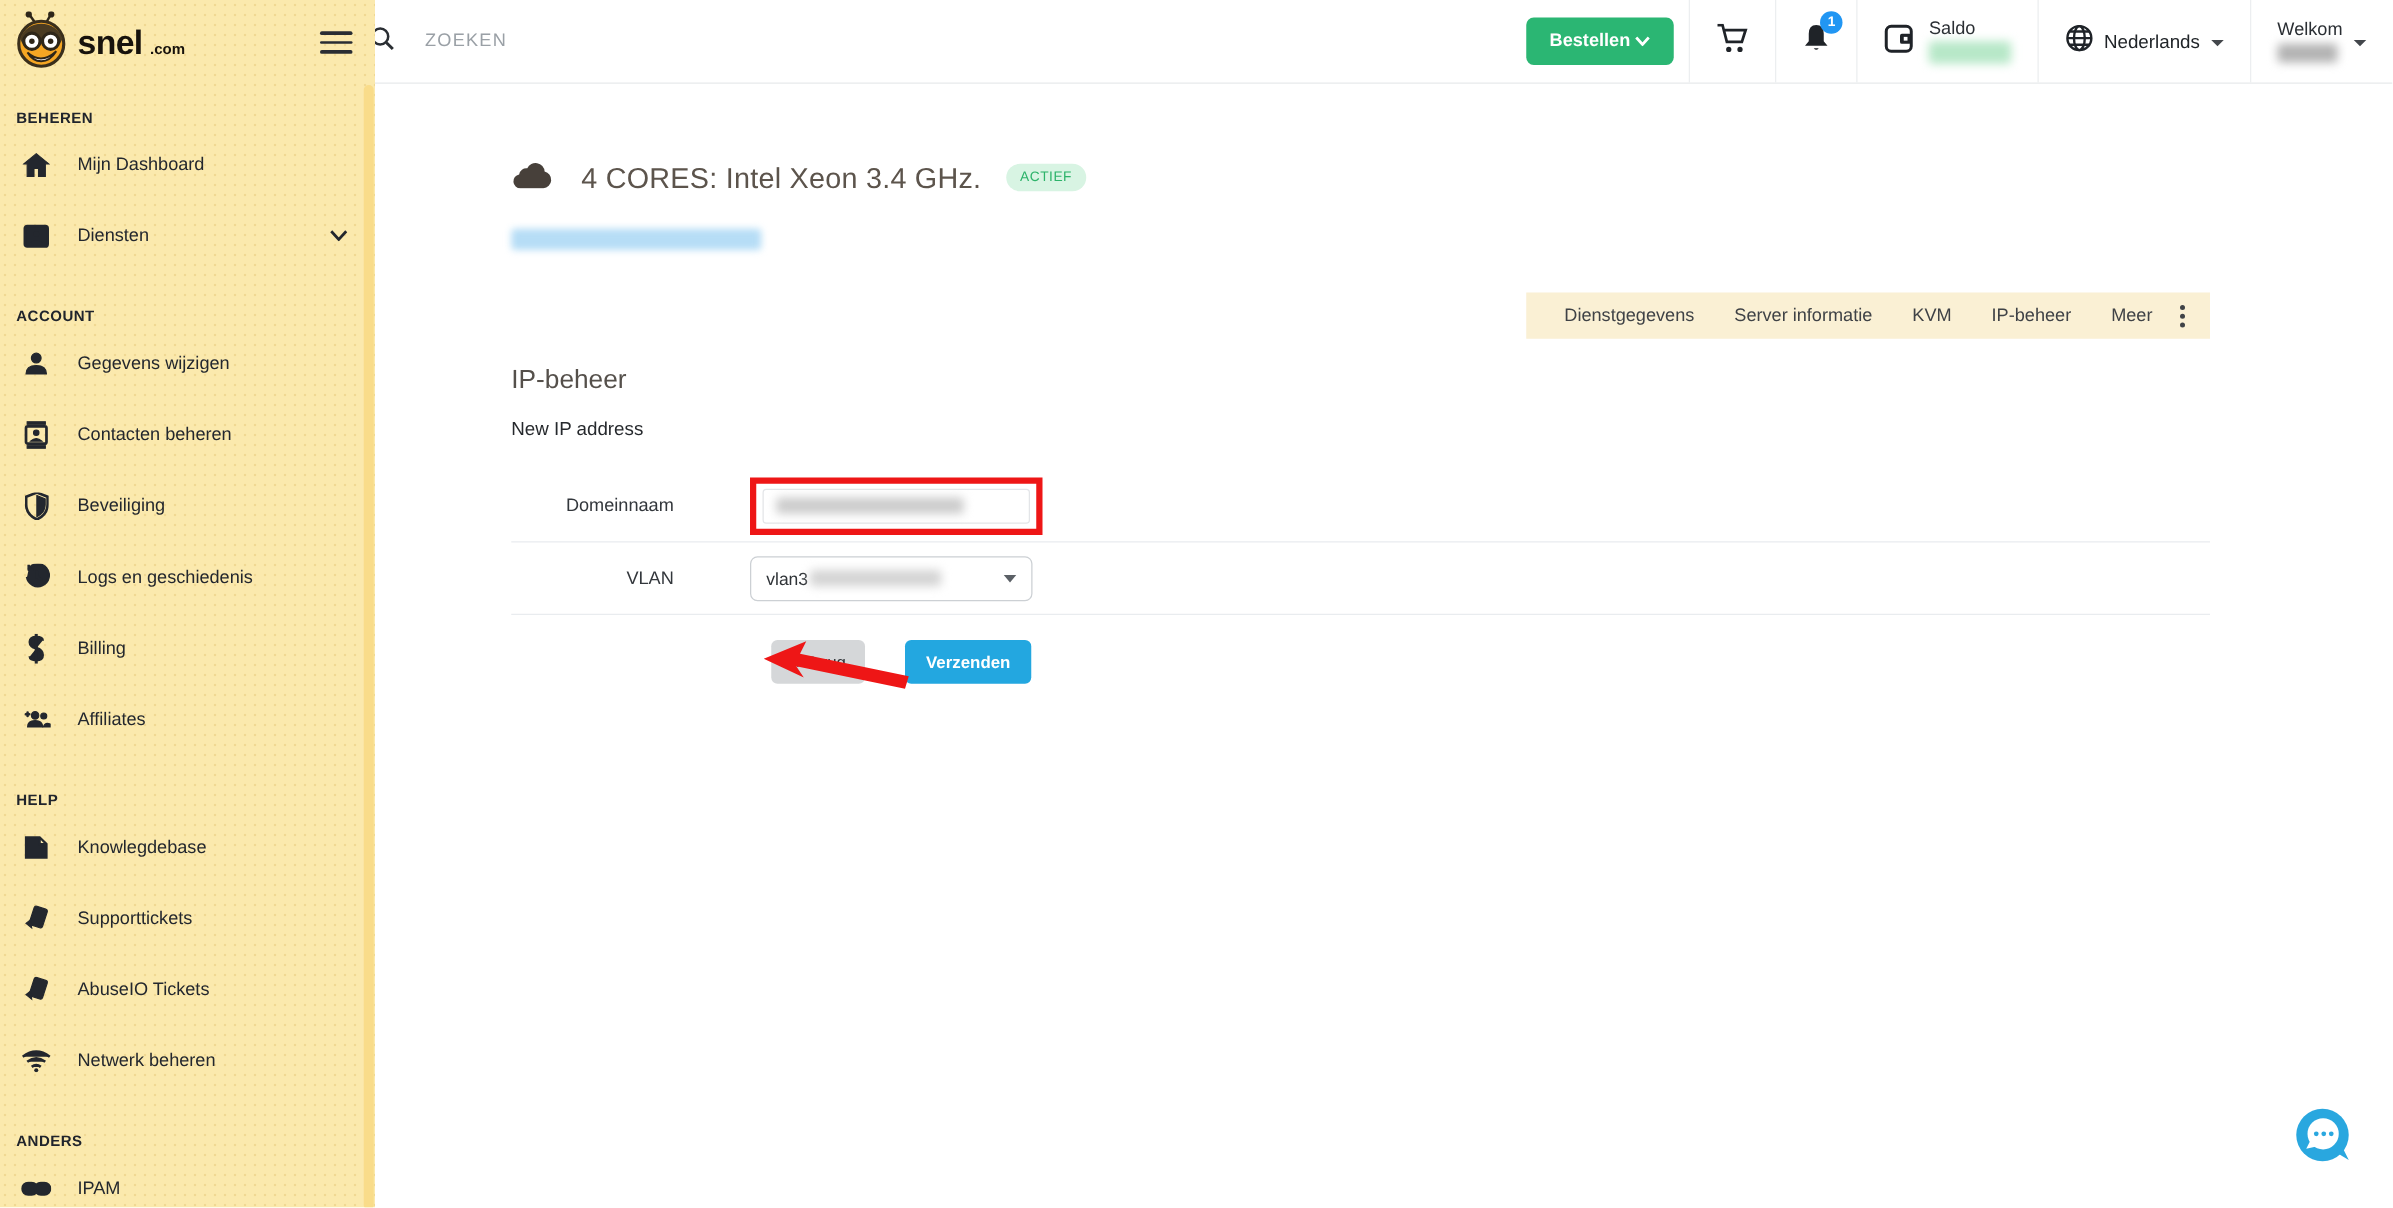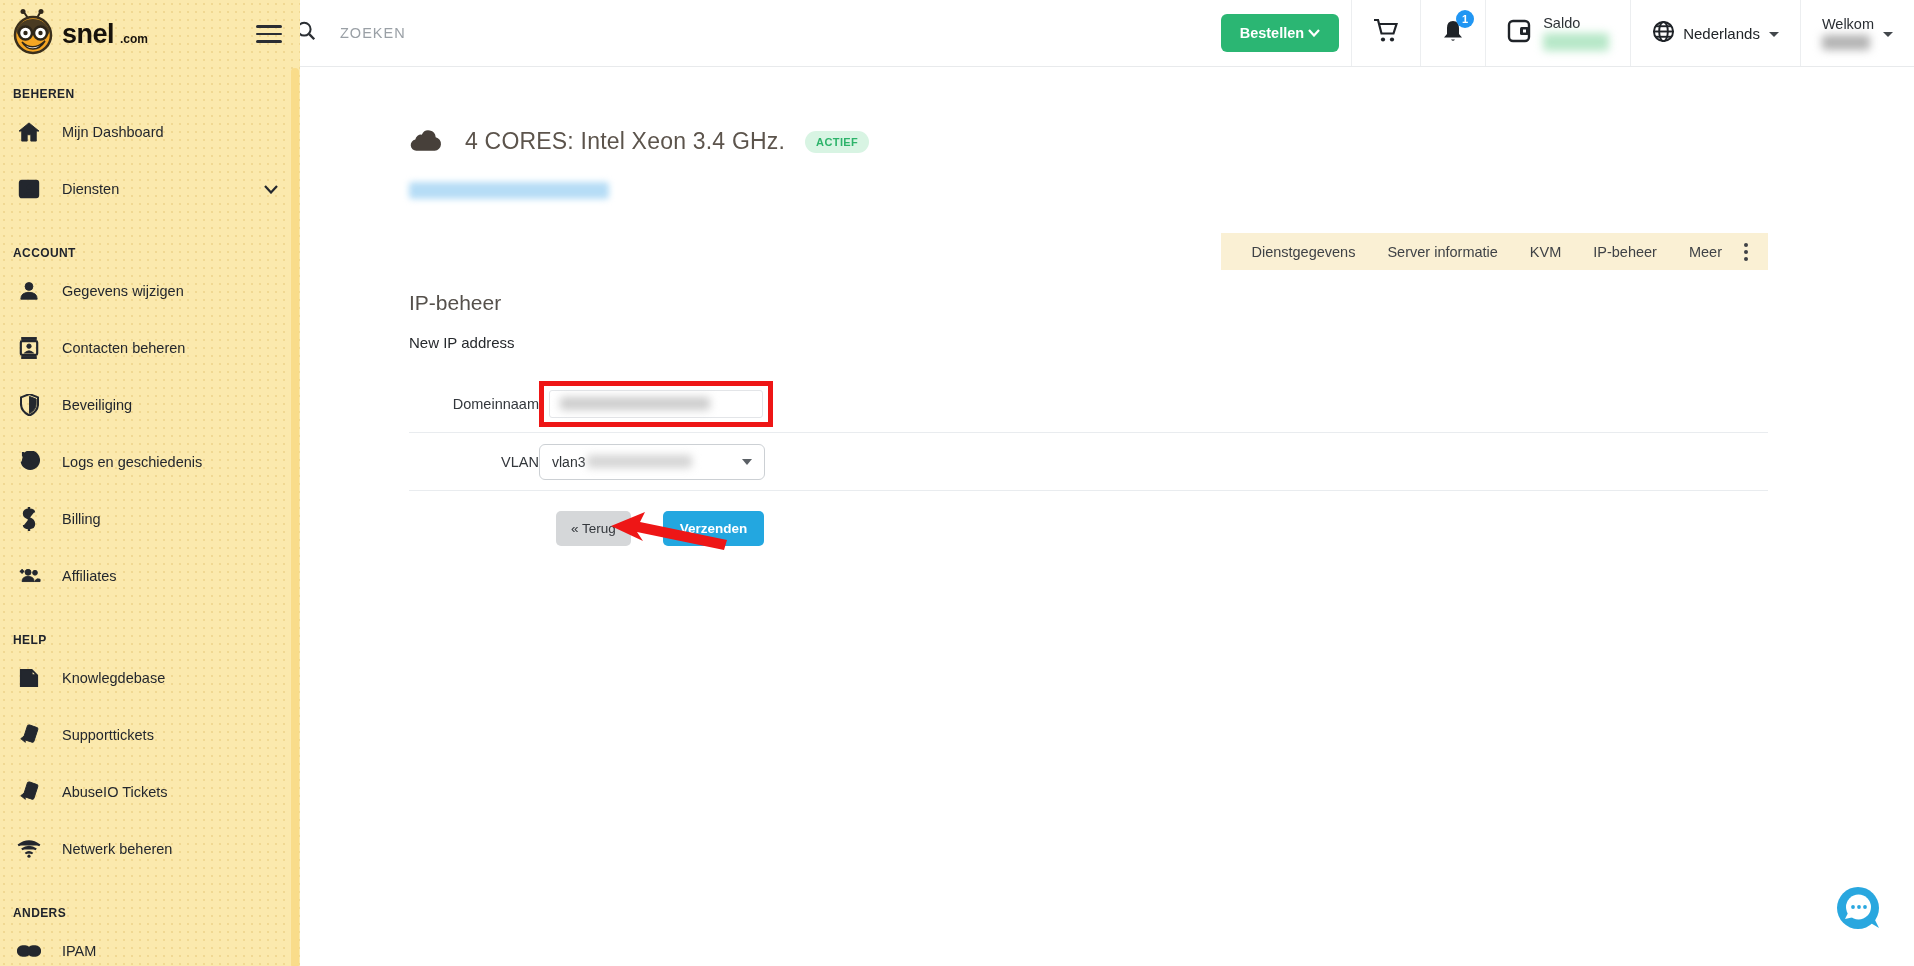--- a/index.html
+++ b/index.html
@@ -57,34 +57,34 @@
   .welkom-col { display:flex; flex-direction:column; align-items:flex-start; }
   .welkom-label { font-size:14.5px; color:#2a2e33; }
   .welkom-blur { width:48px; height:15px; background:#b3b3b3; margin-top:3px; }
   
   .main { position:absolute; left:264px; top:68px; right:0; bottom:0; background:#fff; }
   .content { padding:0 146px 0 145px; position:relative; height:100%; }
   .title-row { display:flex; align-items:center; margin-top:60px; }
   .cloud-icon svg { fill:#47403a; }
   .page-title { font-size:23px; font-weight:500; color:#5c544c; margin-left:23px; letter-spacing:.2px; }
   .status-badge { margin-left:20px; background:#d8f4e3; color:#2db36a; font-size:11px;
-    font-weight:bold; letter-spacing:.4px; padding:5px 11px; border-radius:12px; }
+    font-weight:normal; letter-spacing:.4px; padding:5px 11px; border-radius:12px; }
   .link-blur { margin-top:27px; width:200px; height:17px; background:#b6ddf6;
     border-radius:3px; filter:blur(3px); }
   .tabs-row { display:flex; justify-content:flex-end; margin-top:34px; }
   .tabs { background:#faf0d4; display:flex; align-items:center; height:37px; padding:0 12px 0 14px; }
   .tab { padding:0 16px; font-size:14.5px; color:#3f4246; cursor:pointer; white-space:nowrap; }
   .kebab { display:flex; flex-direction:column; gap:3px; padding:0 8px 0 6px; cursor:pointer; }
   .kebab i { width:4px; height:4px; border-radius:50%; background:#3f4246; }
   .section-title { margin-top:21px; font-size:21px; font-weight:500; color:#55504b; }
   .subsection { margin-top:19px; font-size:15px; color:#26292d; }
   .form { margin-top:24px; }
   .form-row { display:flex; align-items:center; min-height:58px; border-bottom:1px solid #e9ecef; }
   .form-row.no-line { border-bottom:none; margin-top:8px; position:relative;gap:17px; }
-  .form-label { width:130px; text-align:right; font-size:14.5px; color:#33373c; }
+  .form-label { width:130px; text-align:right; margin-right:61px; font-size:14.5px; color:#33373c; }
   .red-box { border:5px solid #ee1616; padding:4px 5px; background:#fff; }
   .text-input { width:214px; height:28px; border:1px solid #e3e5e8; border-radius:3px;
     display:flex; align-items:center; padding-left:10px; background:#fff; }
   .input-blur { width:150px; height:13px; background:#cccccc; }
   .select { width:226px; height:36px; border:1px solid #ccd0d4; border-radius:6px;
     display:flex; align-items:center; padding:0 12px; font-size:14px; color:#2f3337;
     background:#fff; cursor:pointer;justify-content:flex-end; }
   .select-blur { width:105px; height:13px; background:#d4d4d4; margin-left:2px; }
   .select-caret { margin-left:auto; width:0; height:0; border-left:5px solid transparent;
     border-right:5px solid transparent; border-top:6px solid #5b6066; }

